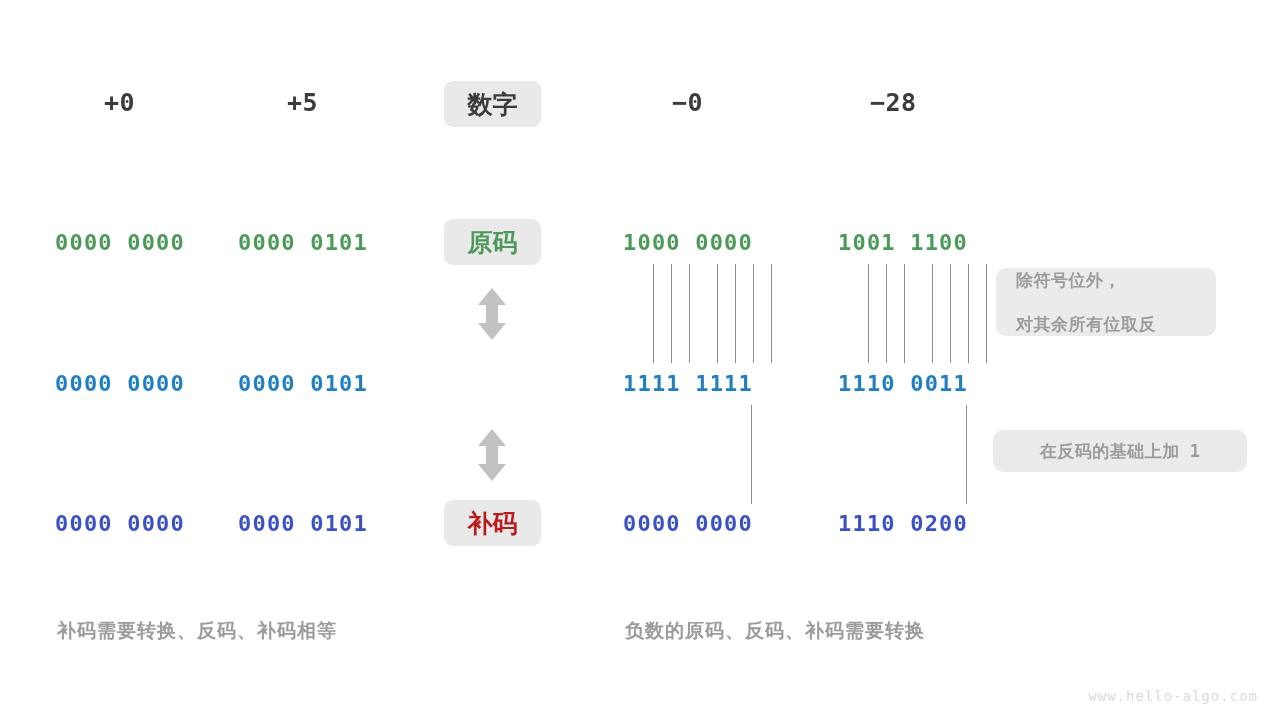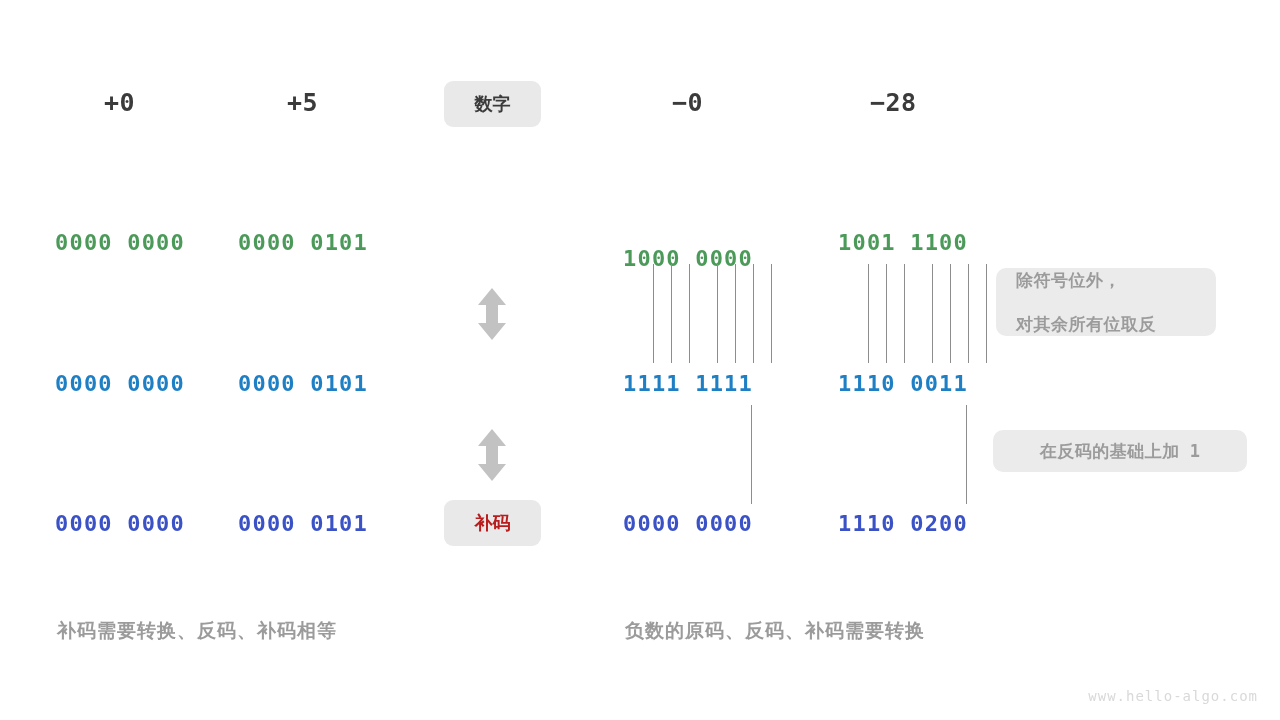--- a/index.html
+++ b/index.html
@@ -49,21 +49,21 @@
   
   .badge {
     position: absolute;
     background: #e9e9e9;
     border-radius: 9px;
     display: flex;
     align-items: center;
     justify-content: center;
     font-family: "DejaVu Sans", sans-serif;
     font-weight: bold;
-    font-size: 18px;
+    font-size: 25px;
   }
   .badge-dark { color: #3b3b3b; }
 
   
   .vline {
     position: absolute;
     width: 1px;
     background: #8d8d8d;
   }
 
@@ -124,23 +124,24 @@
 
   <div class="cell hdr-num" style="left:104px; top:88px;">+0</div>
   <div class="cell hdr-num" style="left:287px; top:88px;">+5</div>
   <div class="cell hdr-num" style="left:672px; top:88px;">−0</div>
   <div class="cell hdr-num" style="left:870px; top:88px;">−28</div>
 
   <div class="badge badge-dark" style="left:444px; top:81px; width:97px; height:46px;">数字</div>
 
   <div class="cell bits c-green" style="left:55px; top:230px;">0000 0000</div>
   <div class="cell bits c-green" style="left:238px; top:230px;">0000 0101</div>
-  <div class="cell bits c-green" style="left:623px; top:246px;">1000 0000</div>
+  <div class="cell bits c-green" style="left:623px; top:230px;">1000 0000</div>
   <div class="cell bits c-green" style="left:838px; top:230px;">1001 1100</div>
 
+  <div class="badge" style="left:444px; top:219px; width:97px; height:46px; color:#4c9a59;">原码</div>
 
   <div class="vline" style="left:653px; top:264px; height:99px;"></div>
   <div class="vline" style="left:671px; top:264px; height:99px;"></div>
   <div class="vline" style="left:689px; top:264px; height:99px;"></div>
   <div class="vline" style="left:717px; top:264px; height:99px;"></div>
   <div class="vline" style="left:735px; top:264px; height:99px;"></div>
   <div class="vline" style="left:753px; top:264px; height:99px;"></div>
   <div class="vline" style="left:771px; top:264px; height:99px;"></div>
 
   <div class="vline" style="left:868px; top:264px; height:99px;"></div>

